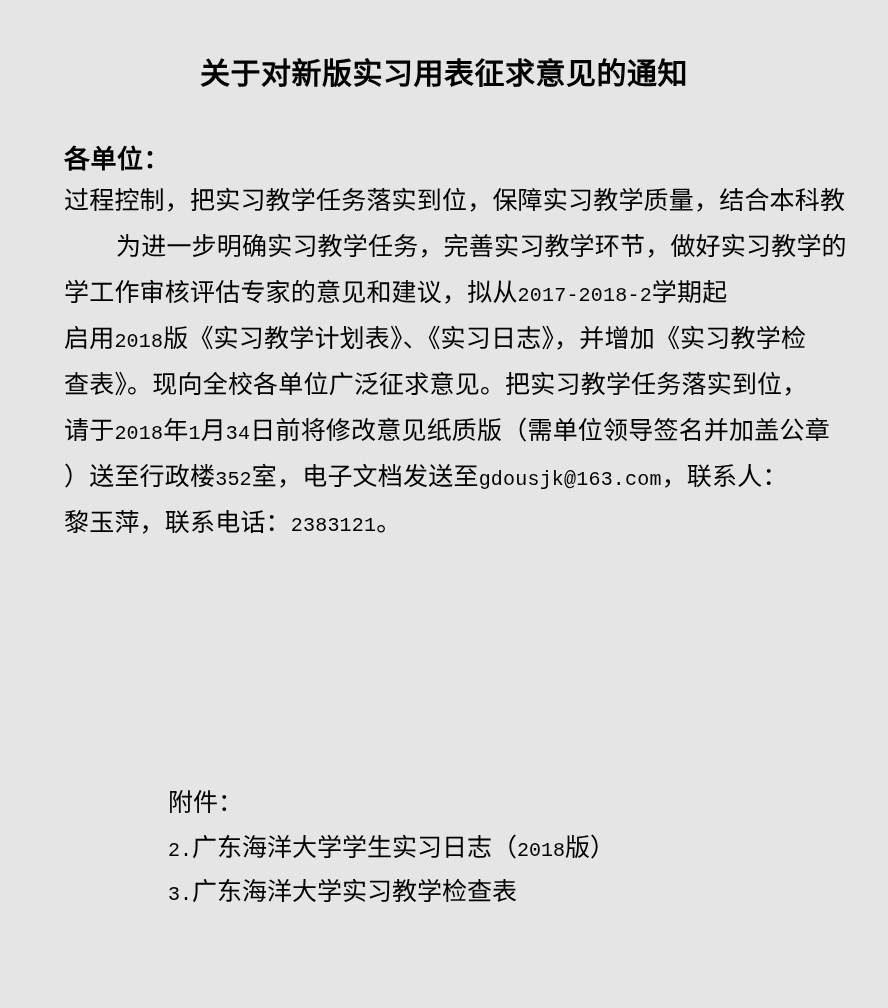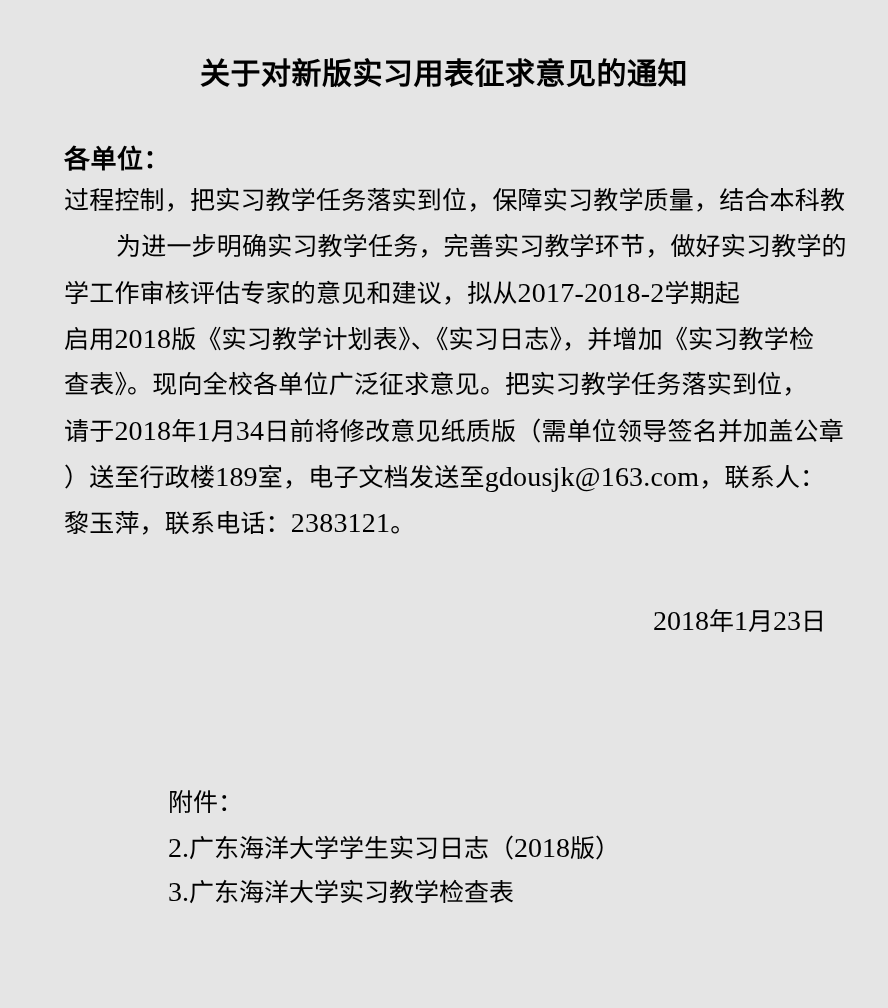--- a/index.html
+++ b/index.html
@@ -62,22 +62,22 @@
     line-height: 46px;
     height: 46px;
     letter-spacing: 0.2px;
     white-space: nowrap;
   }
   .body-line.indented {
     text-indent: 52px;
   }
   
   .lat {
-    font-family: Liberation Serif, serif;
-    font-size: 28px;
+    font-family: Liberation Mono, monospace;
+    font-size: 20px;
     margin-top: 36px;
   }
 
   
   .signature {
     position: absolute;
     top: 596px;
     left: 0;
     width: 826px;
     text-align: right;
@@ -122,26 +122,25 @@
 
   <div class="salutation">各单位：</div>
 
   <div class="body-block">
     <div class="body-line">过程控制，把实习教学任务落实到位，保障实习教学质量，结合本科教</div>
     <div class="body-line indented">为进一步明确实习教学任务，完善实习教学环节，做好实习教学的</div>
     <div class="body-line">学工作审核评估专家的意见和建议，拟从<span class="lat">2017-2018-2</span>学期起</div>
     <div class="body-line">启用<span class="lat">2018</span>版《实习教学计划表》、《实习日志》，并增加《实习教学检</div>
     <div class="body-line">查表》。现向全校各单位广泛征求意见。把实习教学任务落实到位，</div>
     <div class="body-line">请于<span class="lat">2018</span>年<span class="lat">1</span>月<span class="lat">34</span>日前将修改意见纸质版（需单位领导签名并加盖公章</div>
-    <div class="body-line">）送至行政楼<span class="lat">189</span>室，电子文档发送至<span class="lat">gdousjk@163.com</span>，联系人：</div>
+    <div class="body-line">）送至行政楼<span class="lat">352</span>室，电子文档发送至<span class="lat">gdousjk@163.com</span>，联系人：</div>
     <div class="body-line">黎玉萍，联系电话：<span class="lat">2383121</span>。</div>
   </div>
 
   <div class="signature">
-    <div class="sig-line"><span class="lat">2018</span>年<span class="lat">1</span>月<span class="lat">23</span>日</div>
   </div>
 
   <div class="attachments">
     <div class="attach-heading">附件：</div>
     <div class="attach-item"><span class="lat">2.</span>广东海洋大学学生实习日志（<span class="lat">2018</span>版）</div>
     <div class="attach-item"><span class="lat">3.</span>广东海洋大学实习教学检查表</div>
   </div>
 
 </div>
 

